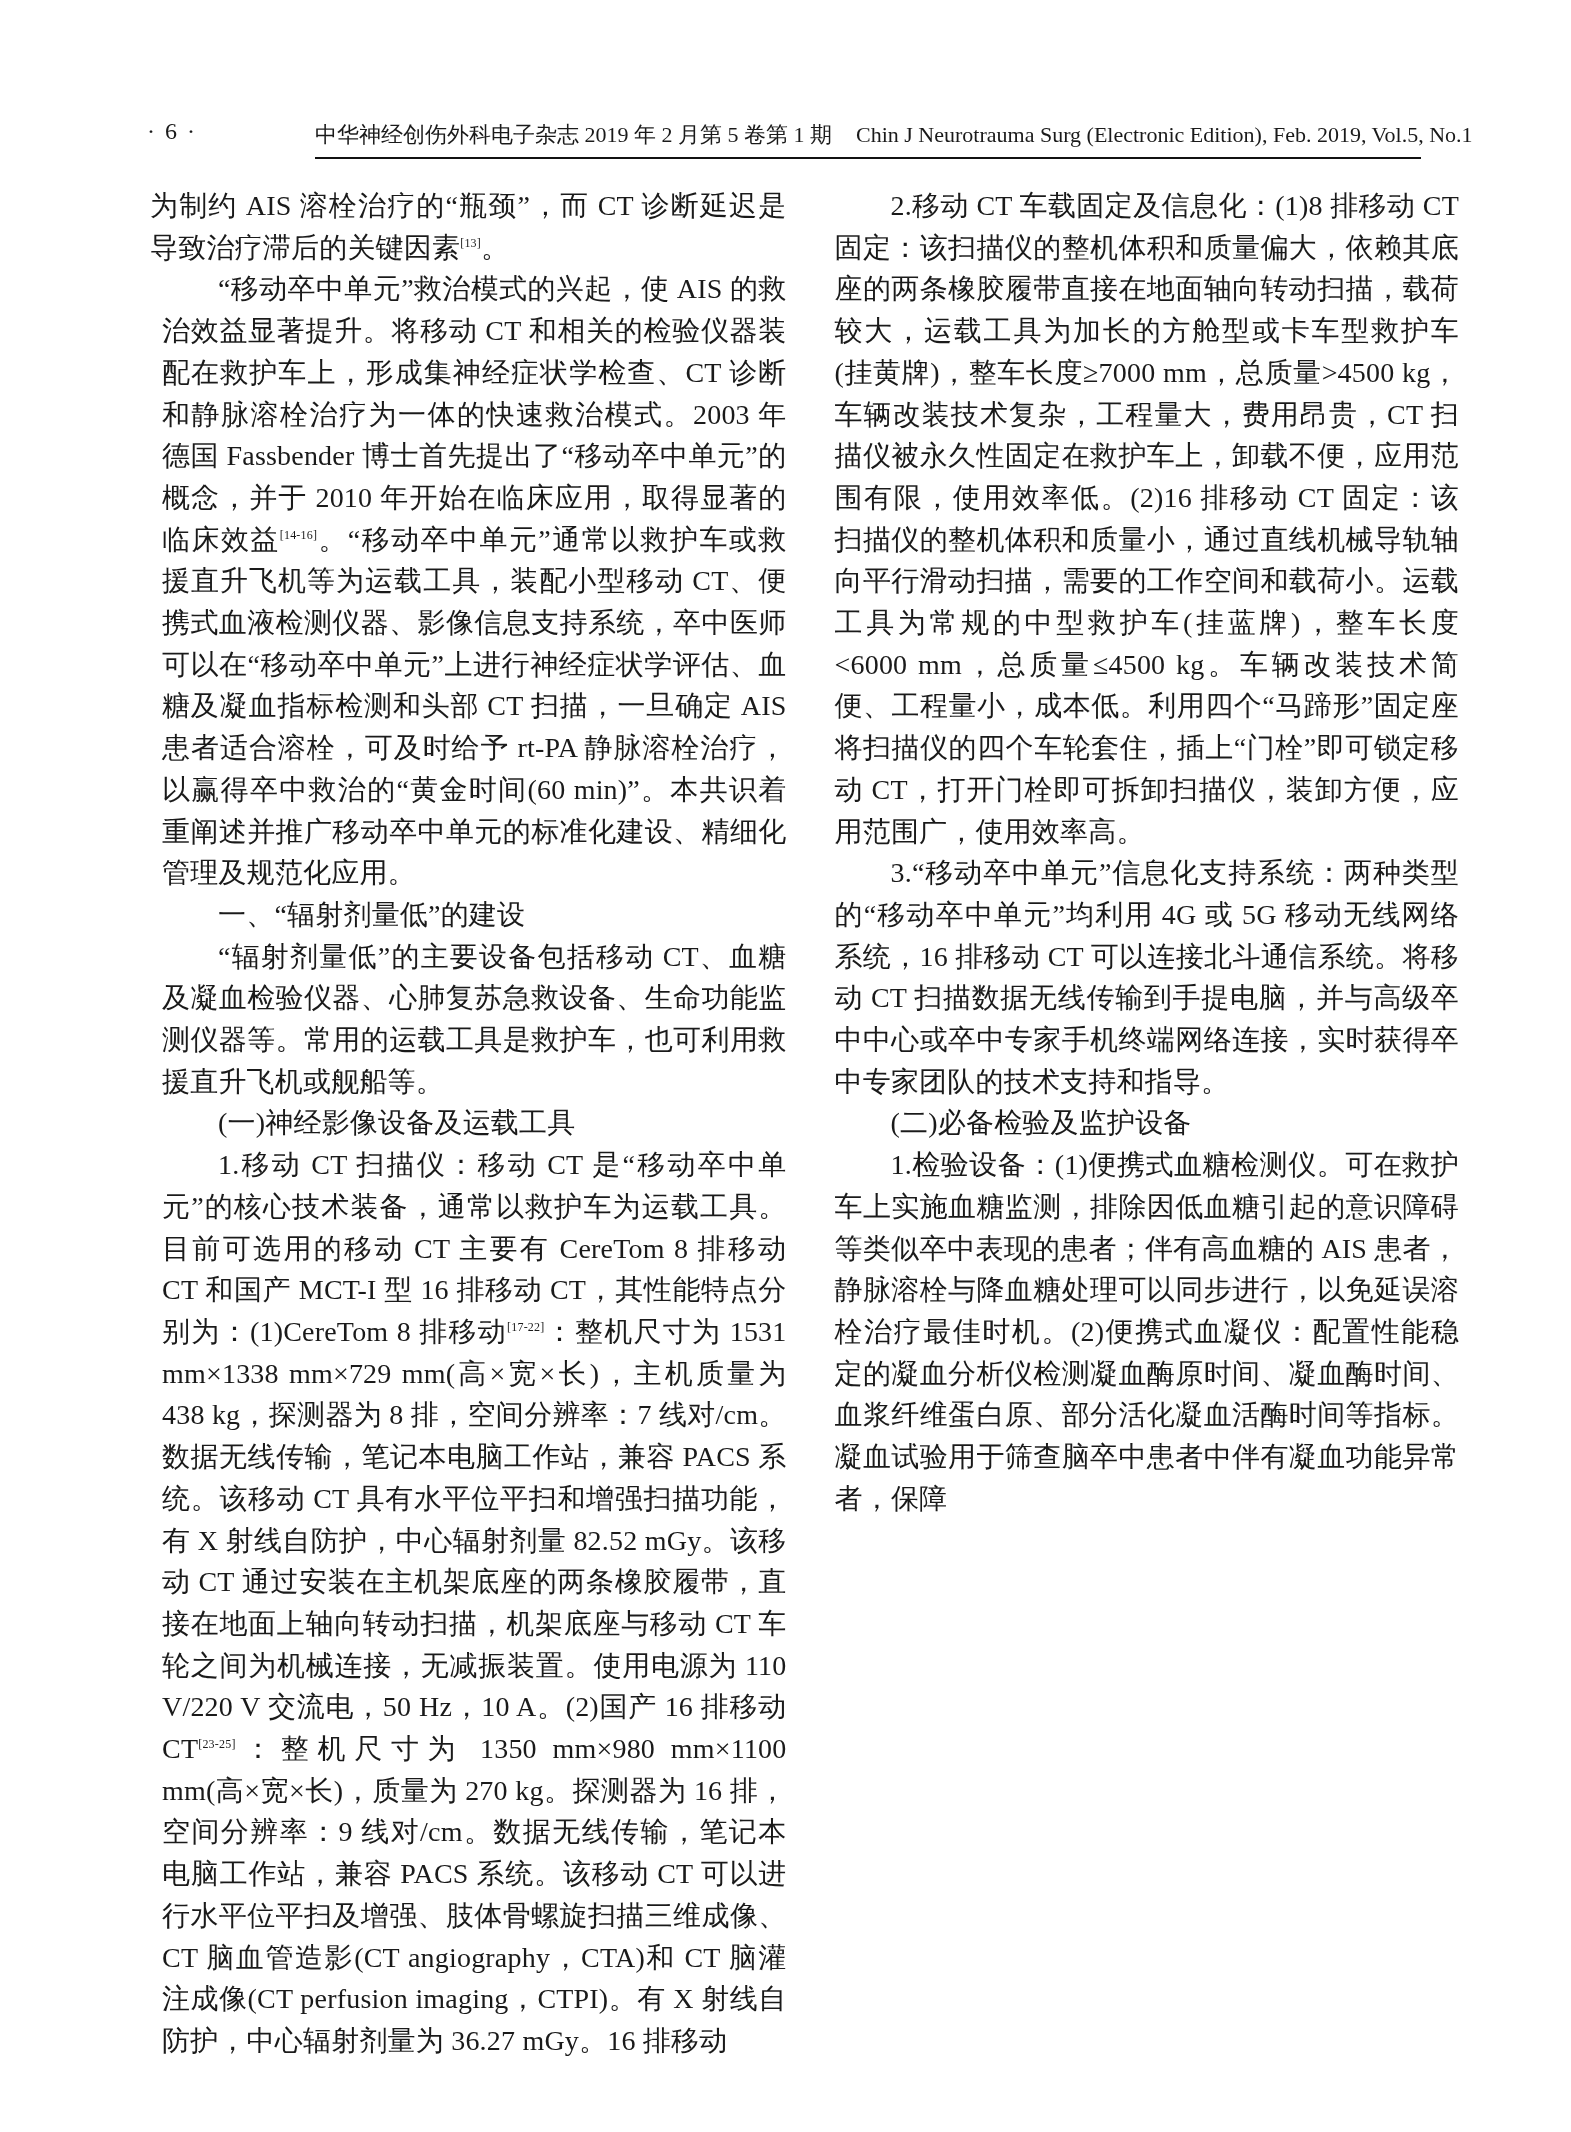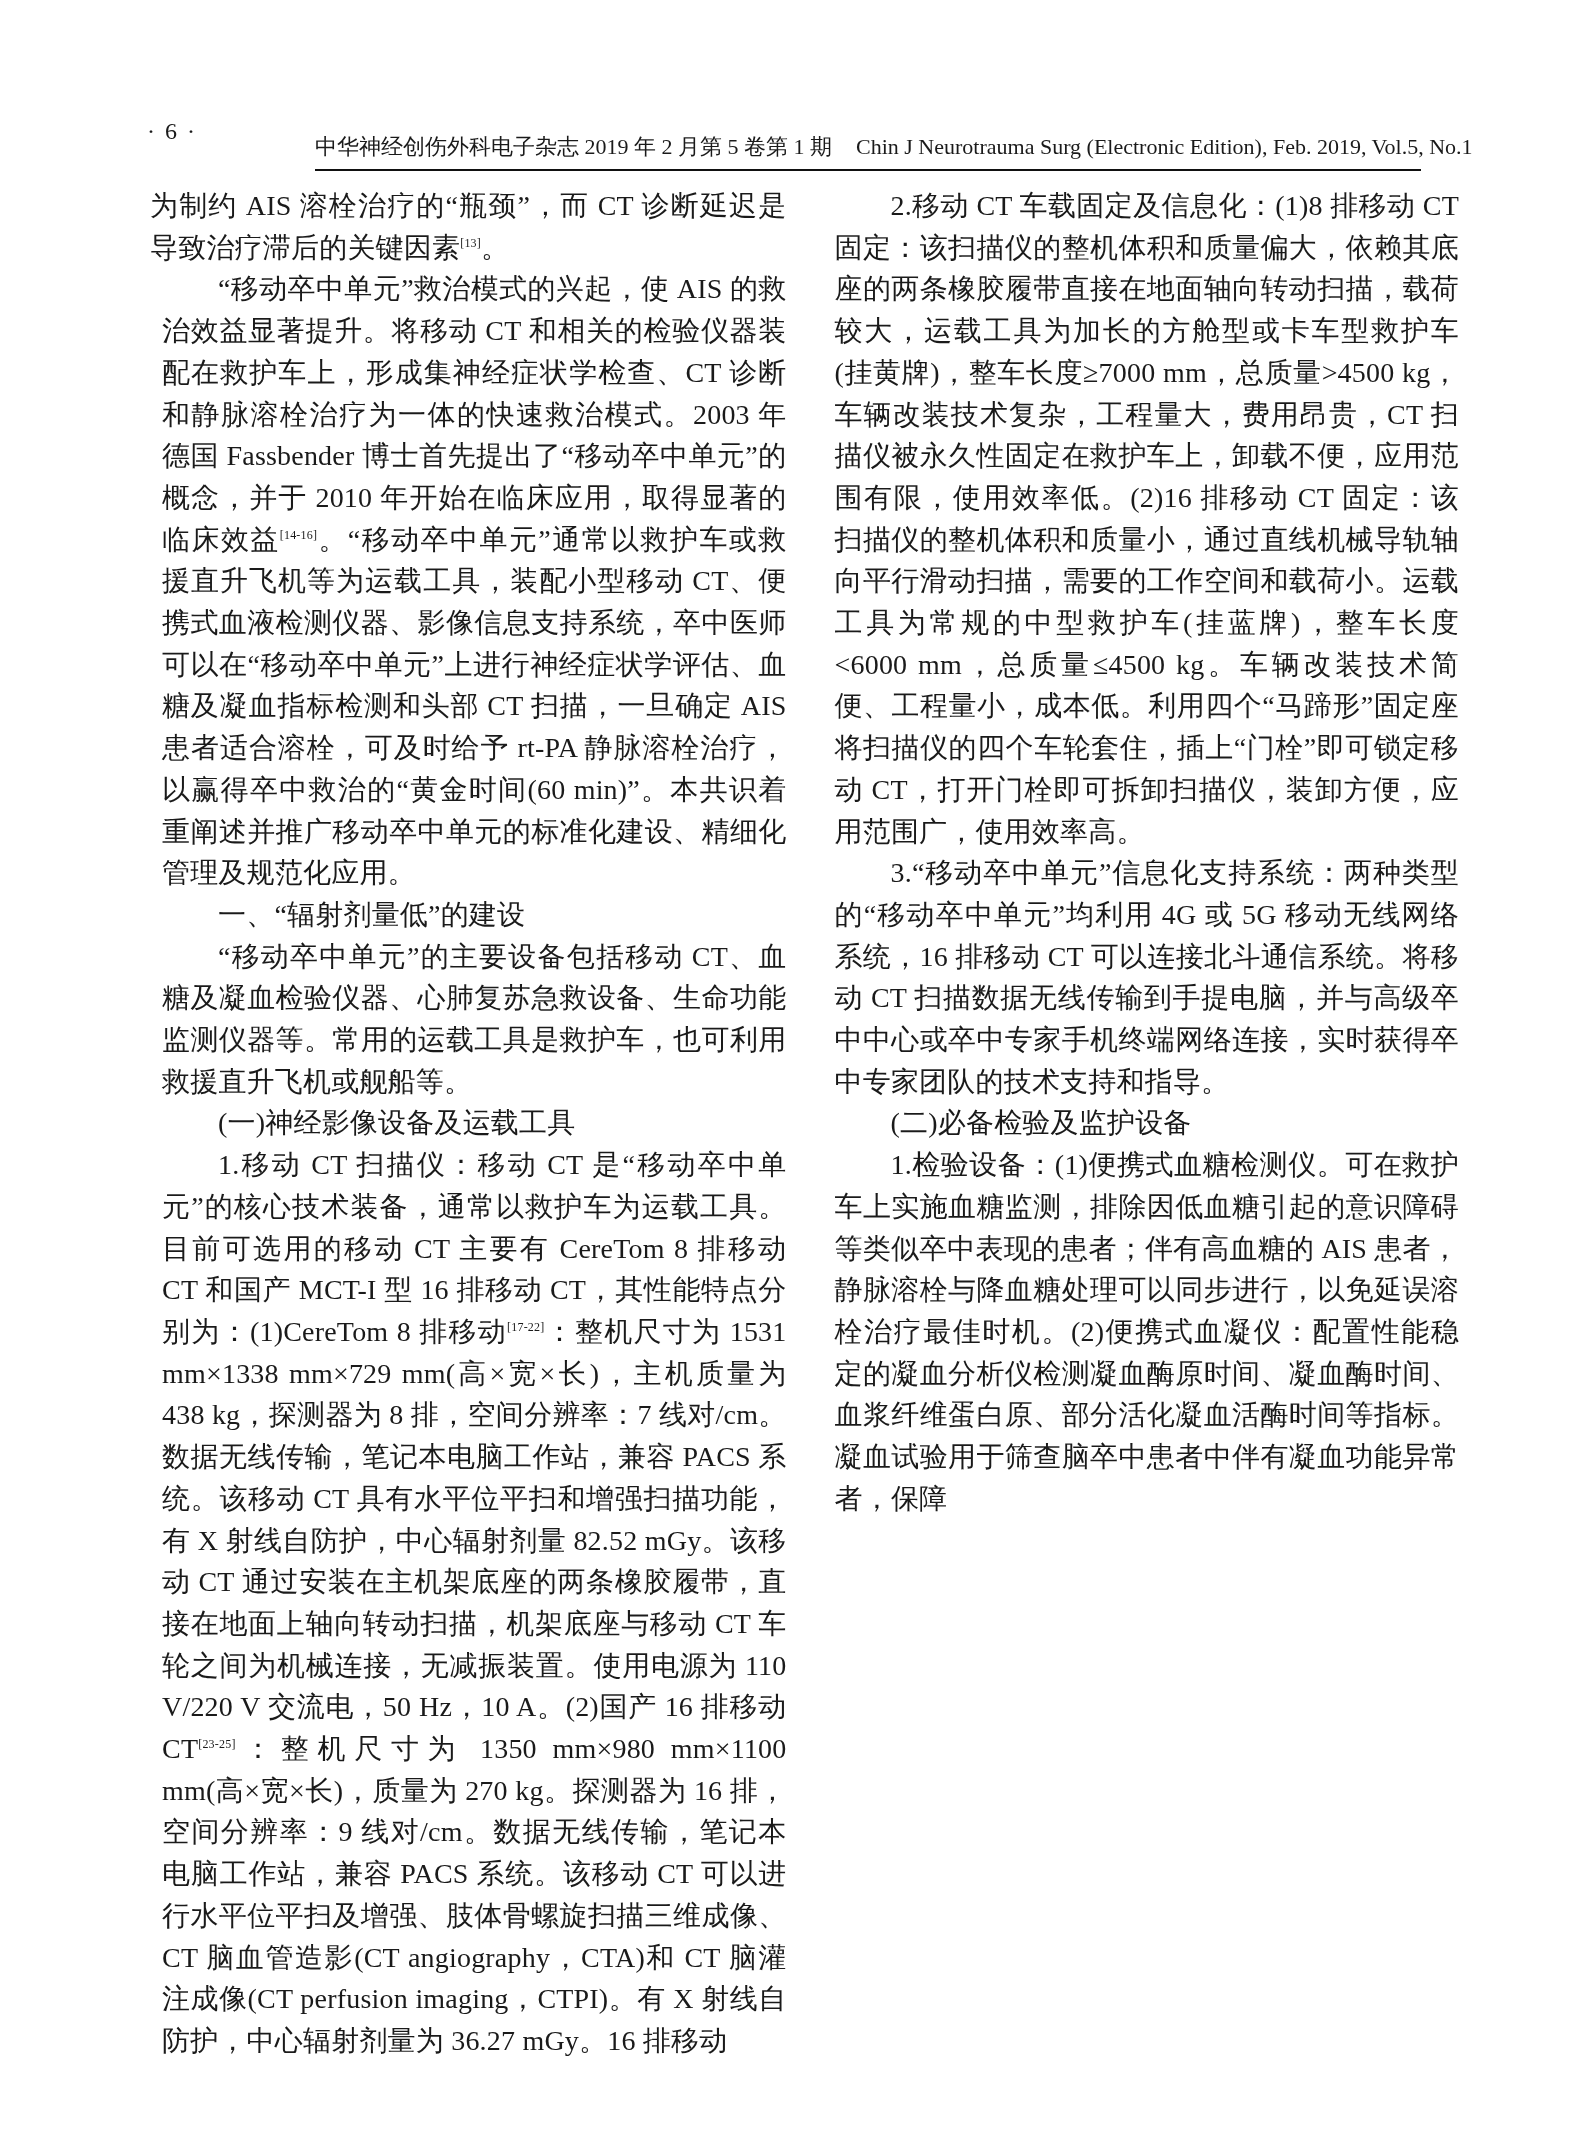--- a/index.html
+++ b/index.html
@@ -29,21 +29,21 @@
     position: absolute;
     left: 147px;
     top: 2px;
     font-size: 24px;
     letter-spacing: 2px;
     white-space: nowrap;
   }
   .journal-line {
     position: absolute;
     left: 315px;
-    top: 16px;
+    top: 4px;
     width: 1106px;
     display: flex;
     justify-content: space-between;
     align-items: baseline;
     border-bottom: 2px solid #111111;
     padding-bottom: 7px;
     font-size: 22px;
     white-space: nowrap;
   }
   .journal-cn { margin-right: 24px; }
@@ -87,21 +87,21 @@
       <span class="journal-cn">中华神经创伤外科电子杂志 2019 年 2 月第 5 卷第 1 期</span>
       <span class="journal-en">Chin J Neurotrauma Surg (Electronic Edition), Feb. 2019, Vol.5, No.1</span>
     </span>
   </div>
 
   <div class="columns">
     <div class="col">
         <p class="">为制约 AIS 溶栓治疗的“瓶颈”，而 CT 诊断延迟是导致治疗滞后的关键因素<sup class="cite">[13]</sup>。</p>
         <p class="indent">“移动卒中单元”救治模式的兴起，使 AIS 的救治效益显著提升。将移动 CT 和相关的检验仪器装配在救护车上，形成集神经症状学检查、CT 诊断和静脉溶栓治疗为一体的快速救治模式。2003 年德国 Fassbender 博士首先提出了“移动卒中单元”的概念，并于 2010 年开始在临床应用，取得显著的临床效益<sup class="cite">[14-16]</sup>。“移动卒中单元”通常以救护车或救援直升飞机等为运载工具，装配小型移动 CT、便携式血液检测仪器、影像信息支持系统，卒中医师可以在“移动卒中单元”上进行神经症状学评估、血糖及凝血指标检测和头部 CT 扫描，一旦确定 AIS 患者适合溶栓，可及时给予 rt-PA 静脉溶栓治疗，以赢得卒中救治的“黄金时间(60 min)”。本共识着重阐述并推广移动卒中单元的标准化建设、精细化管理及规范化应用。</p>
         <p class="indent">一、“辐射剂量低”的建设</p>
-        <p class="indent">“移动卒中单元”的主要设备包括移动 CT、血糖及凝血检验仪器、心肺复苏急救设备、生命功能监测仪器等。常用的运载工具是救护车，也可利用救援直升飞机或舰船等。</p>
+        <p class="indent">“辐射剂量低”的主要设备包括移动 CT、血糖及凝血检验仪器、心肺复苏急救设备、生命功能监测仪器等。常用的运载工具是救护车，也可利用救援直升飞机或舰船等。</p>
         <p class="indent">(一)神经影像设备及运载工具</p>
         <p class="indent">1.移动 CT 扫描仪：移动 CT 是“移动卒中单元”的核心技术装备，通常以救护车为运载工具。目前可选用的移动 CT 主要有 CereTom 8 排移动 CT 和国产 MCT-I 型 16 排移动 CT，其性能特点分别为：(1)CereTom 8 排移动<sup class="cite">[17-22]</sup>：整机尺寸为 1531 mm×1338 mm×729 mm(高×宽×长)，主机质量为 438 kg，探测器为 8 排，空间分辨率：7 线对/cm。数据无线传输，笔记本电脑工作站，兼容 PACS 系统。该移动 CT 具有水平位平扫和增强扫描功能，有 X 射线自防护，中心辐射剂量 82.52 mGy。该移动 CT 通过安装在主机架底座的两条橡胶履带，直接在地面上轴向转动扫描，机架底座与移动 CT 车轮之间为机械连接，无减振装置。使用电源为 110 V/220 V 交流电，50 Hz，10 A。(2)国产 16 排移动 CT<sup class="cite">[23-25]</sup>：整机尺寸为 1350 mm×980 mm×1100 mm(高×宽×长)，质量为 270 kg。探测器为 16 排，空间分辨率：9 线对/cm。数据无线传输，笔记本电脑工作站，兼容 PACS 系统。该移动 CT 可以进行水平位平扫及增强、肢体骨螺旋扫描三维成像、CT 脑血管造影(CT angiography，CTA)和 CT 脑灌注成像(CT perfusion imaging，CTPI)。有 X 射线自防护，中心辐射剂量为 36.27 mGy。16 排移动</p>
       </div>
     <div class="col">
         <p class="indent">2.移动 CT 车载固定及信息化：(1)8 排移动 CT 固定：该扫描仪的整机体积和质量偏大，依赖其底座的两条橡胶履带直接在地面轴向转动扫描，载荷较大，运载工具为加长的方舱型或卡车型救护车(挂黄牌)，整车长度≥7000 mm，总质量&gt;4500 kg，车辆改装技术复杂，工程量大，费用昂贵，CT 扫描仪被永久性固定在救护车上，卸载不便，应用范围有限，使用效率低。(2)16 排移动 CT 固定：该扫描仪的整机体积和质量小，通过直线机械导轨轴向平行滑动扫描，需要的工作空间和载荷小。运载工具为常规的中型救护车(挂蓝牌)，整车长度&lt;6000 mm，总质量≤4500 kg。车辆改装技术简便、工程量小，成本低。利用四个“马蹄形”固定座将扫描仪的四个车轮套住，插上“门栓”即可锁定移动 CT，打开门栓即可拆卸扫描仪，装卸方便，应用范围广，使用效率高。</p>
         <p class="indent">3.“移动卒中单元”信息化支持系统：两种类型的“移动卒中单元”均利用 4G 或 5G 移动无线网络系统，16 排移动 CT 可以连接北斗通信系统。将移动 CT 扫描数据无线传输到手提电脑，并与高级卒中中心或卒中专家手机终端网络连接，实时获得卒中专家团队的技术支持和指导。</p>
         <p class="indent">(二)必备检验及监护设备</p>
         <p class="indent">1.检验设备：(1)便携式血糖检测仪。可在救护车上实施血糖监测，排除因低血糖引起的意识障碍等类似卒中表现的患者；伴有高血糖的 AIS 患者，静脉溶栓与降血糖处理可以同步进行，以免延误溶栓治疗最佳时机。(2)便携式血凝仪：配置性能稳定的凝血分析仪检测凝血酶原时间、凝血酶时间、血浆纤维蛋白原、部分活化凝血活酶时间等指标。凝血试验用于筛查脑卒中患者中伴有凝血功能异常者，保障</p>
       </div>
   </div>

